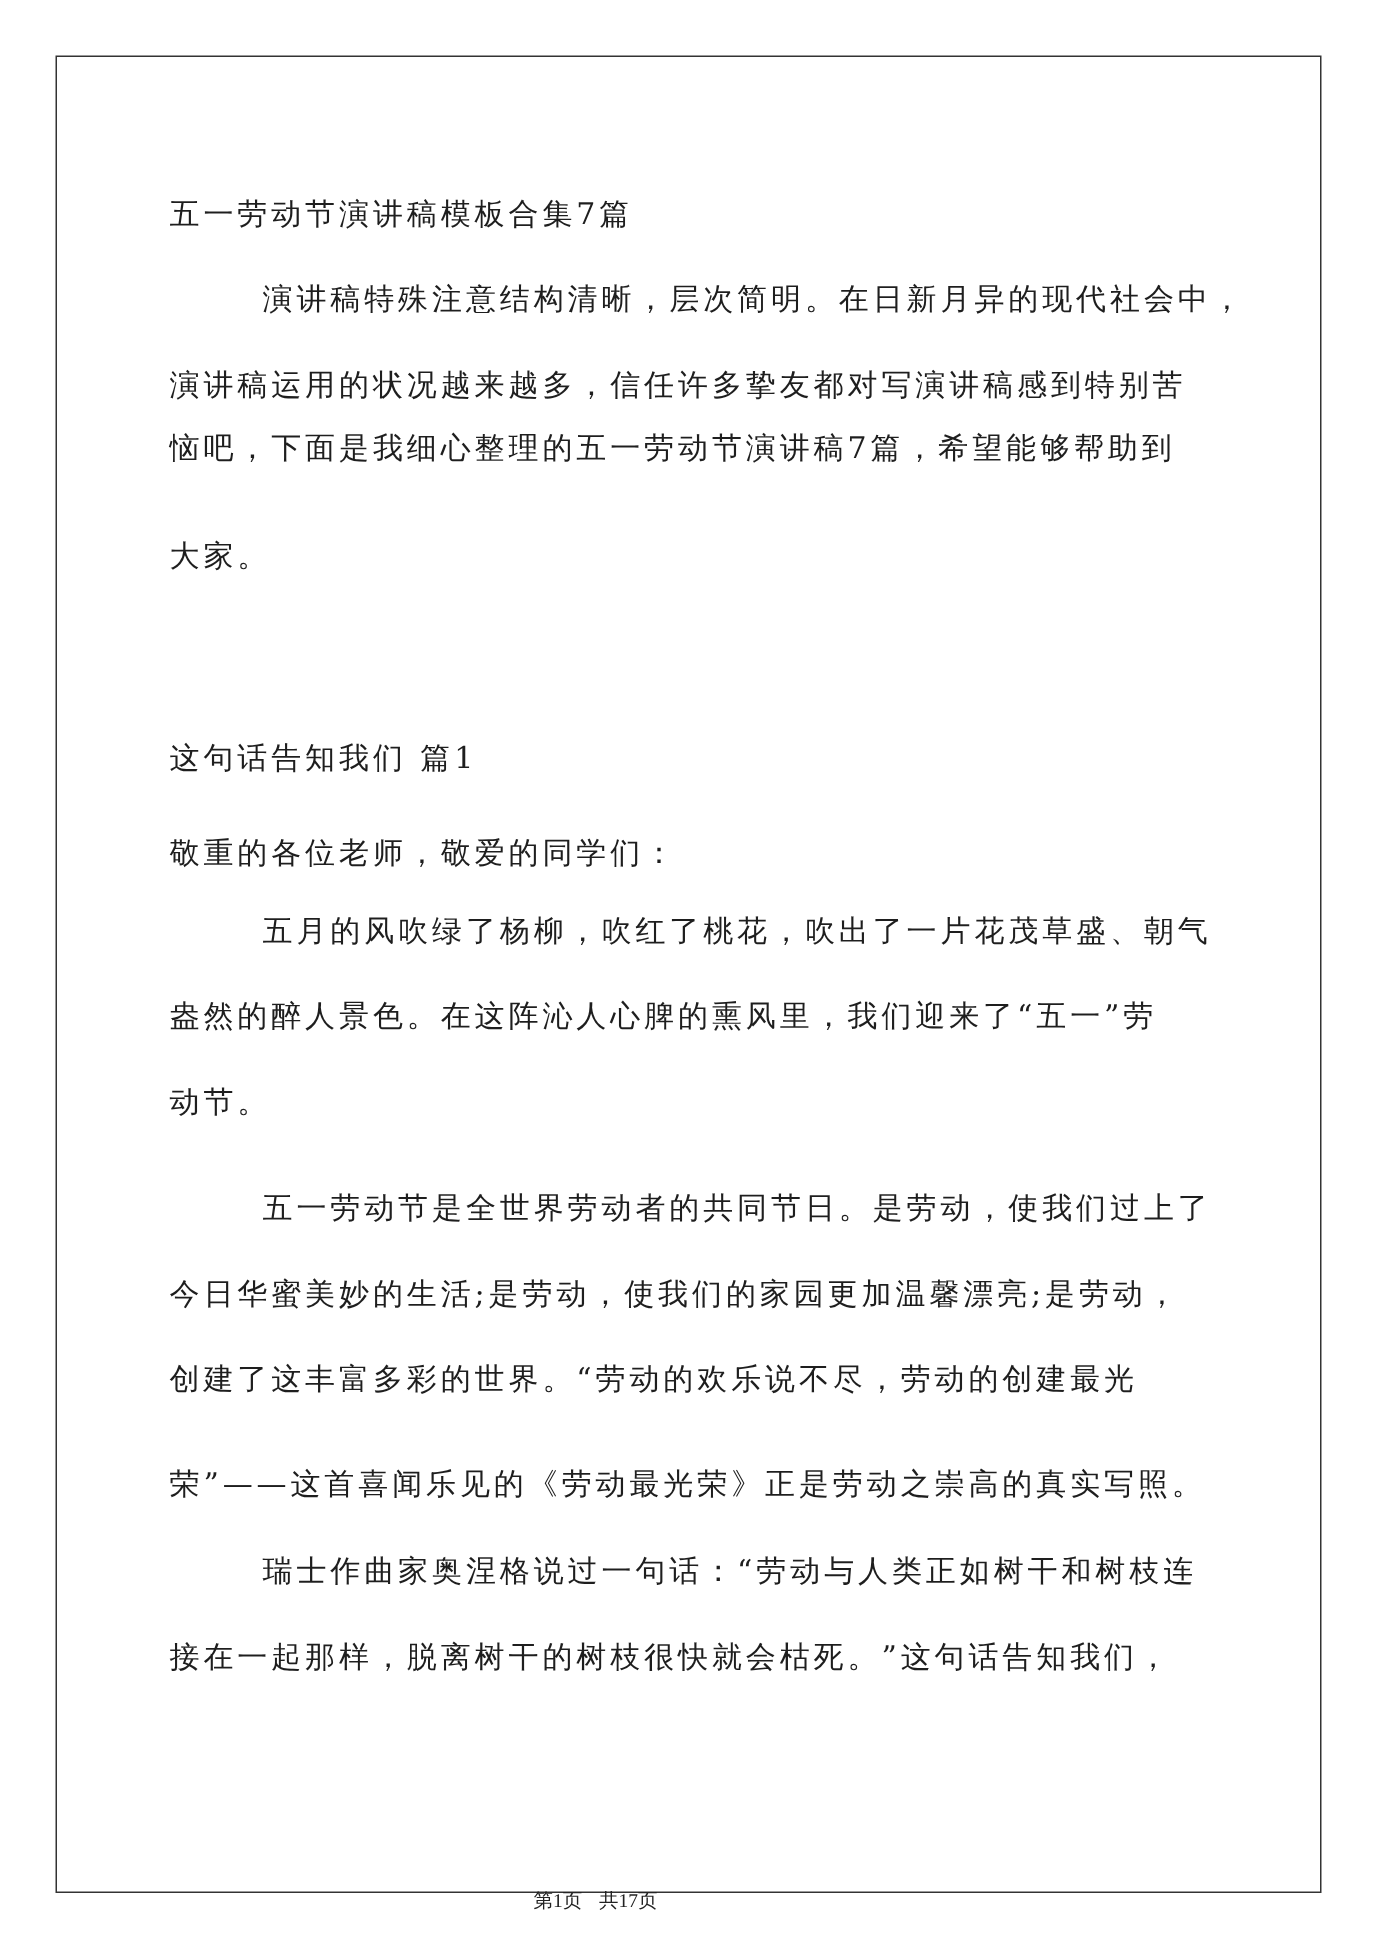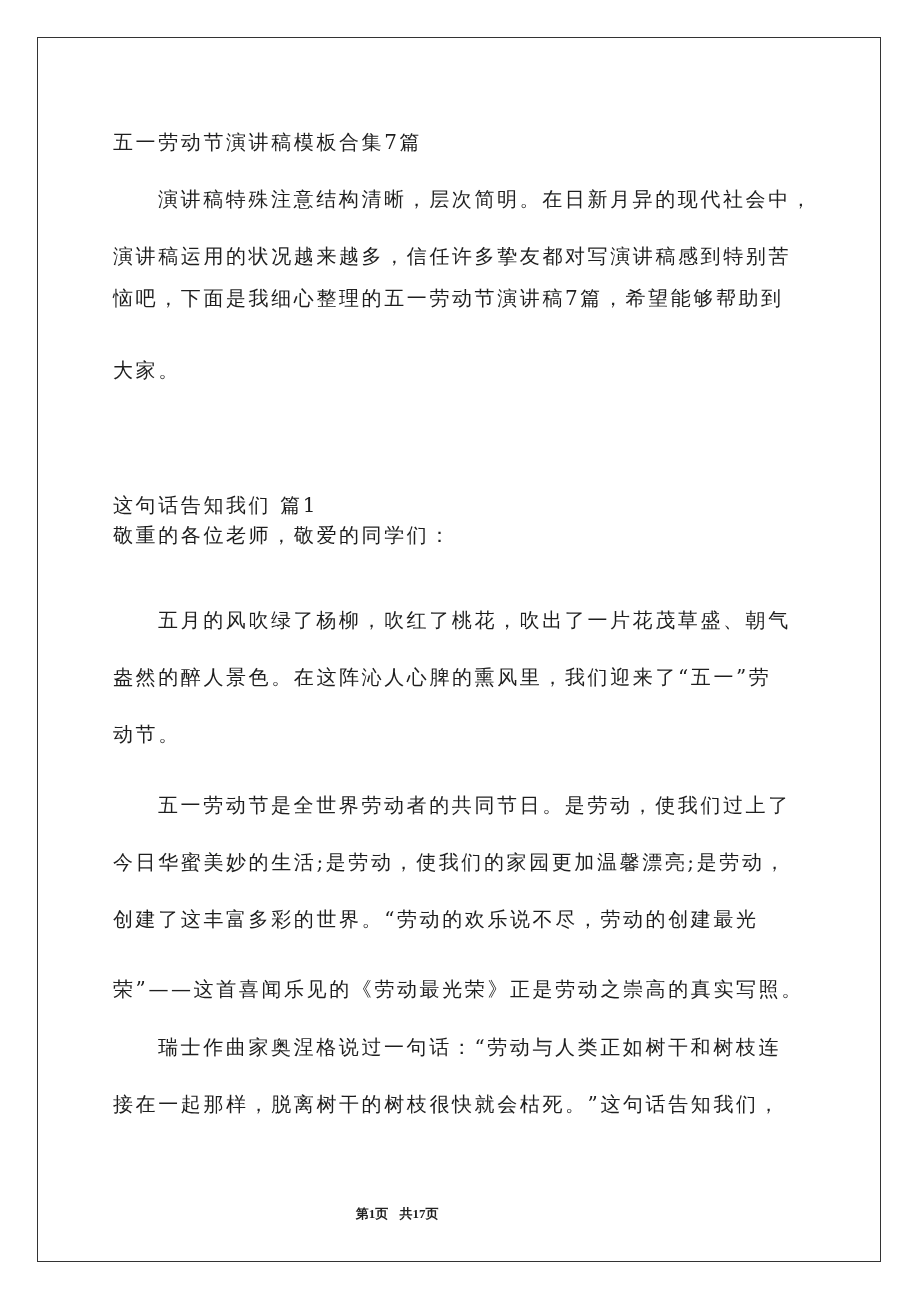--- a/index.html
+++ b/index.html
@@ -26,51 +26,50 @@
   }
   .line {
     position: absolute;
     left: 113px;
     white-space: nowrap;
     font-size: 20px;
     line-height: 24px;
     letter-spacing: 2.6px;
   }
   .indent {
-    left: 158px;
+    left: 175px;
   }
   .footer {
     position: absolute;
     left: 0;
     width: 794px;
-    top: 1206px;
+    top: 1259px;
     text-align: center;
     font-size: 13px;
     line-height: 16px;
     color: #222;
     font-family: "Liberation Serif", "DejaVu Serif", serif;
-    font-weight: bold;
   }
   .footer span { margin: 0 4px; }
 </style>
 </head>
 <body>
 
 <div class="page-border"></div>
 
 <div class="line" style="top:130px;">五一劳动节演讲稿模板合集7篇</div>
 
 <div class="line indent" style="top:187px;">演讲稿特殊注意结构清晰，层次简明。在日新月异的现代社会中，</div>
 <div class="line" style="top:244px;">演讲稿运用的状况越来越多，信任许多挚友都对写演讲稿感到特别苦</div>
 <div class="line" style="top:286px;">恼吧，下面是我细心整理的五一劳动节演讲稿7篇，希望能够帮助到</div>
 <div class="line" style="top:358px;">大家。</div>
 
 <div class="line" style="top:493px;">这句话告知我们 篇1</div>
 
-<div class="line" style="top:523px;">敬重的各位老师，敬爱的同学们：</div>
+<div class="line" style="top:556px;">敬重的各位老师，敬爱的同学们：</div>
 
 <div class="line indent" style="top:608px;">五月的风吹绿了杨柳，吹红了桃花，吹出了一片花茂草盛、朝气</div>
 <div class="line" style="top:665px;">盎然的醉人景色。在这阵沁人心脾的熏风里，我们迎来了“五一”劳</div>
 <div class="line" style="top:722px;">动节。</div>
 
 <div class="line indent" style="top:793px;">五一劳动节是全世界劳动者的共同节日。是劳动，使我们过上了</div>
 <div class="line" style="top:850px;text-align:right;">今日华蜜美妙的生活;是劳动，使我们的家园更加温馨漂亮;是劳动，</div>
 <div class="line" style="top:907px;text-align:right;">创建了这丰富多彩的世界。“劳动的欢乐说不尽，劳动的创建最光</div>
 <div class="line" style="top:964px;margin-top:13px;">荣”——这首喜闻乐见的《劳动最光荣》正是劳动之崇高的真实写照。</div>
 

